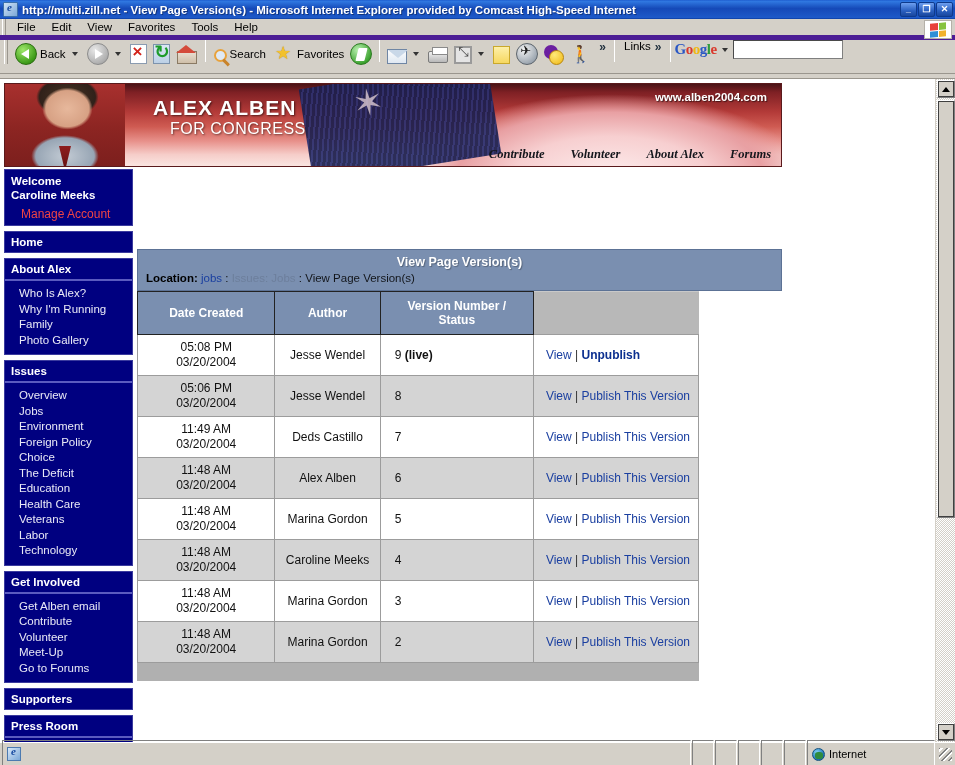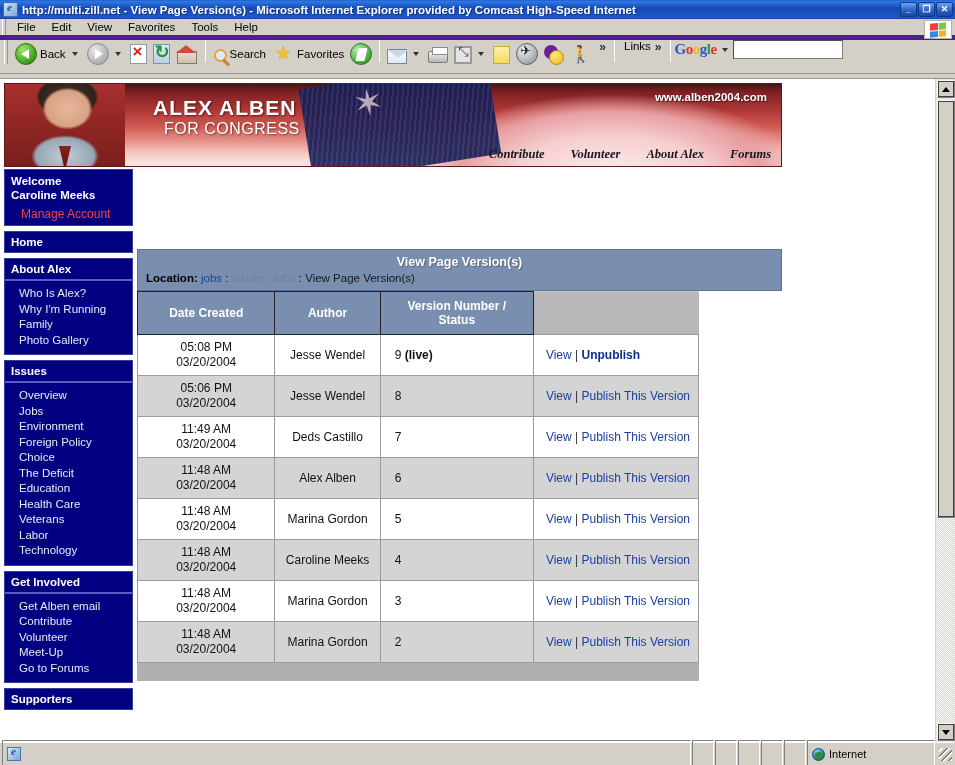--- a/index.html
+++ b/index.html
@@ -191,21 +191,21 @@
   #banner .star{
     position:absolute;color:#e8d5da;font:36px "DejaVu Sans",sans-serif;
     left:348px;top:-2px;transform:rotate(-9deg);opacity:.75;
   }
   #banner .name{
     position:absolute;left:148px;top:12px;color:#fff;
     font:bold 21px "Liberation Sans",sans-serif;letter-spacing:1px;
     text-shadow:1px 1px 2px rgba(0,0,0,.55);
   }
   #banner .tagline{
-    position:absolute;left:159px;top:36px;color:#ffffff;
+    position:absolute;left:165px;top:36px;color:#ffffff;
     font:16px "Liberation Sans",sans-serif;letter-spacing:.5px;
     text-shadow:1px 1px 2px rgba(0,0,0,.5);
   }
   #banner .site{
     position:absolute;right:14px;top:7px;color:#fff;
     font:bold 11.5px "Liberation Sans",sans-serif;
     text-shadow:1px 1px 1px rgba(0,0,0,.55);
   }
   #banner .nav{
     position:absolute;right:10px;bottom:4px;display:flex;gap:26px;
@@ -483,20 +483,29 @@
           <a href="#">Volunteer</a>
           <a href="#">Meet-Up</a>
           <a href="#">Go to Forums</a>
         </div>
       </div>
 
       <div class="sb-block">
         <div class="sb-head">Supporters</div>
       </div>
 
+      <div class="sb-block">
+        <div class="sb-head">Press Room</div>
+        <div class="sb-rule"></div>
+        <div class="sb-links">
+          
+          
+          
+        </div>
+      </div>
     </div>
 
     <div id="content">
 
       <div id="page-head">
         <div class="ttl">View Page Version(s)</div>
         <div class="loc">
           <b>Location:</b>
           <a href="#">jobs</a><span> : </span><span class="muted">Issues: Jobs</span><span> : </span><span class="cur">View Page Version(s)</span>
         </div>

